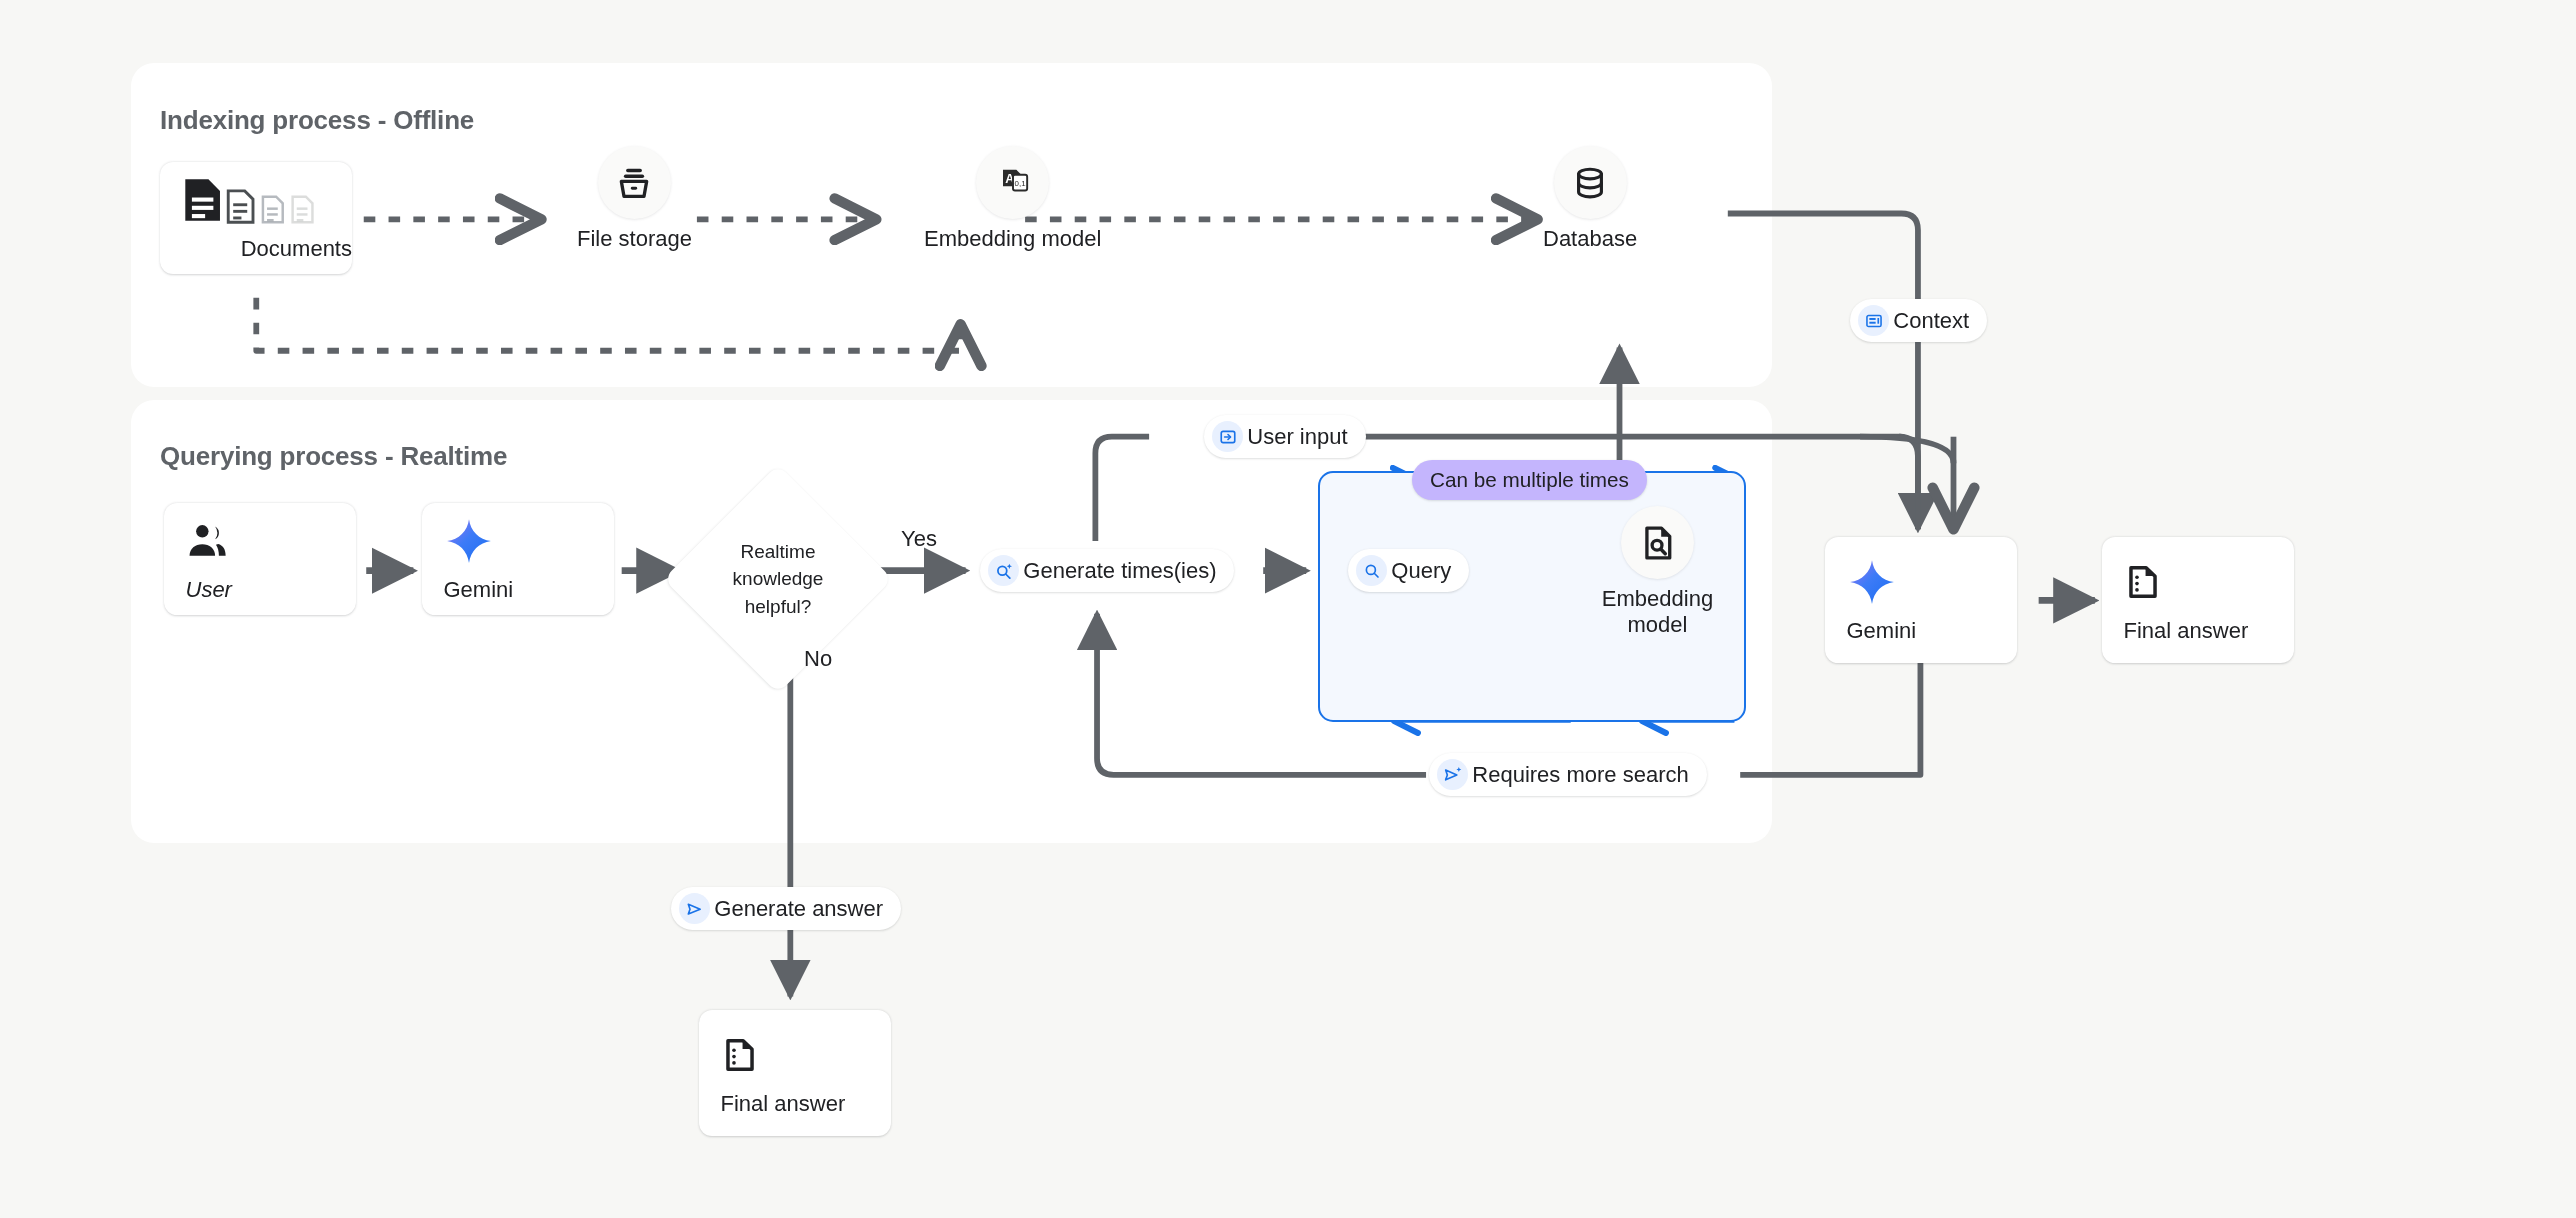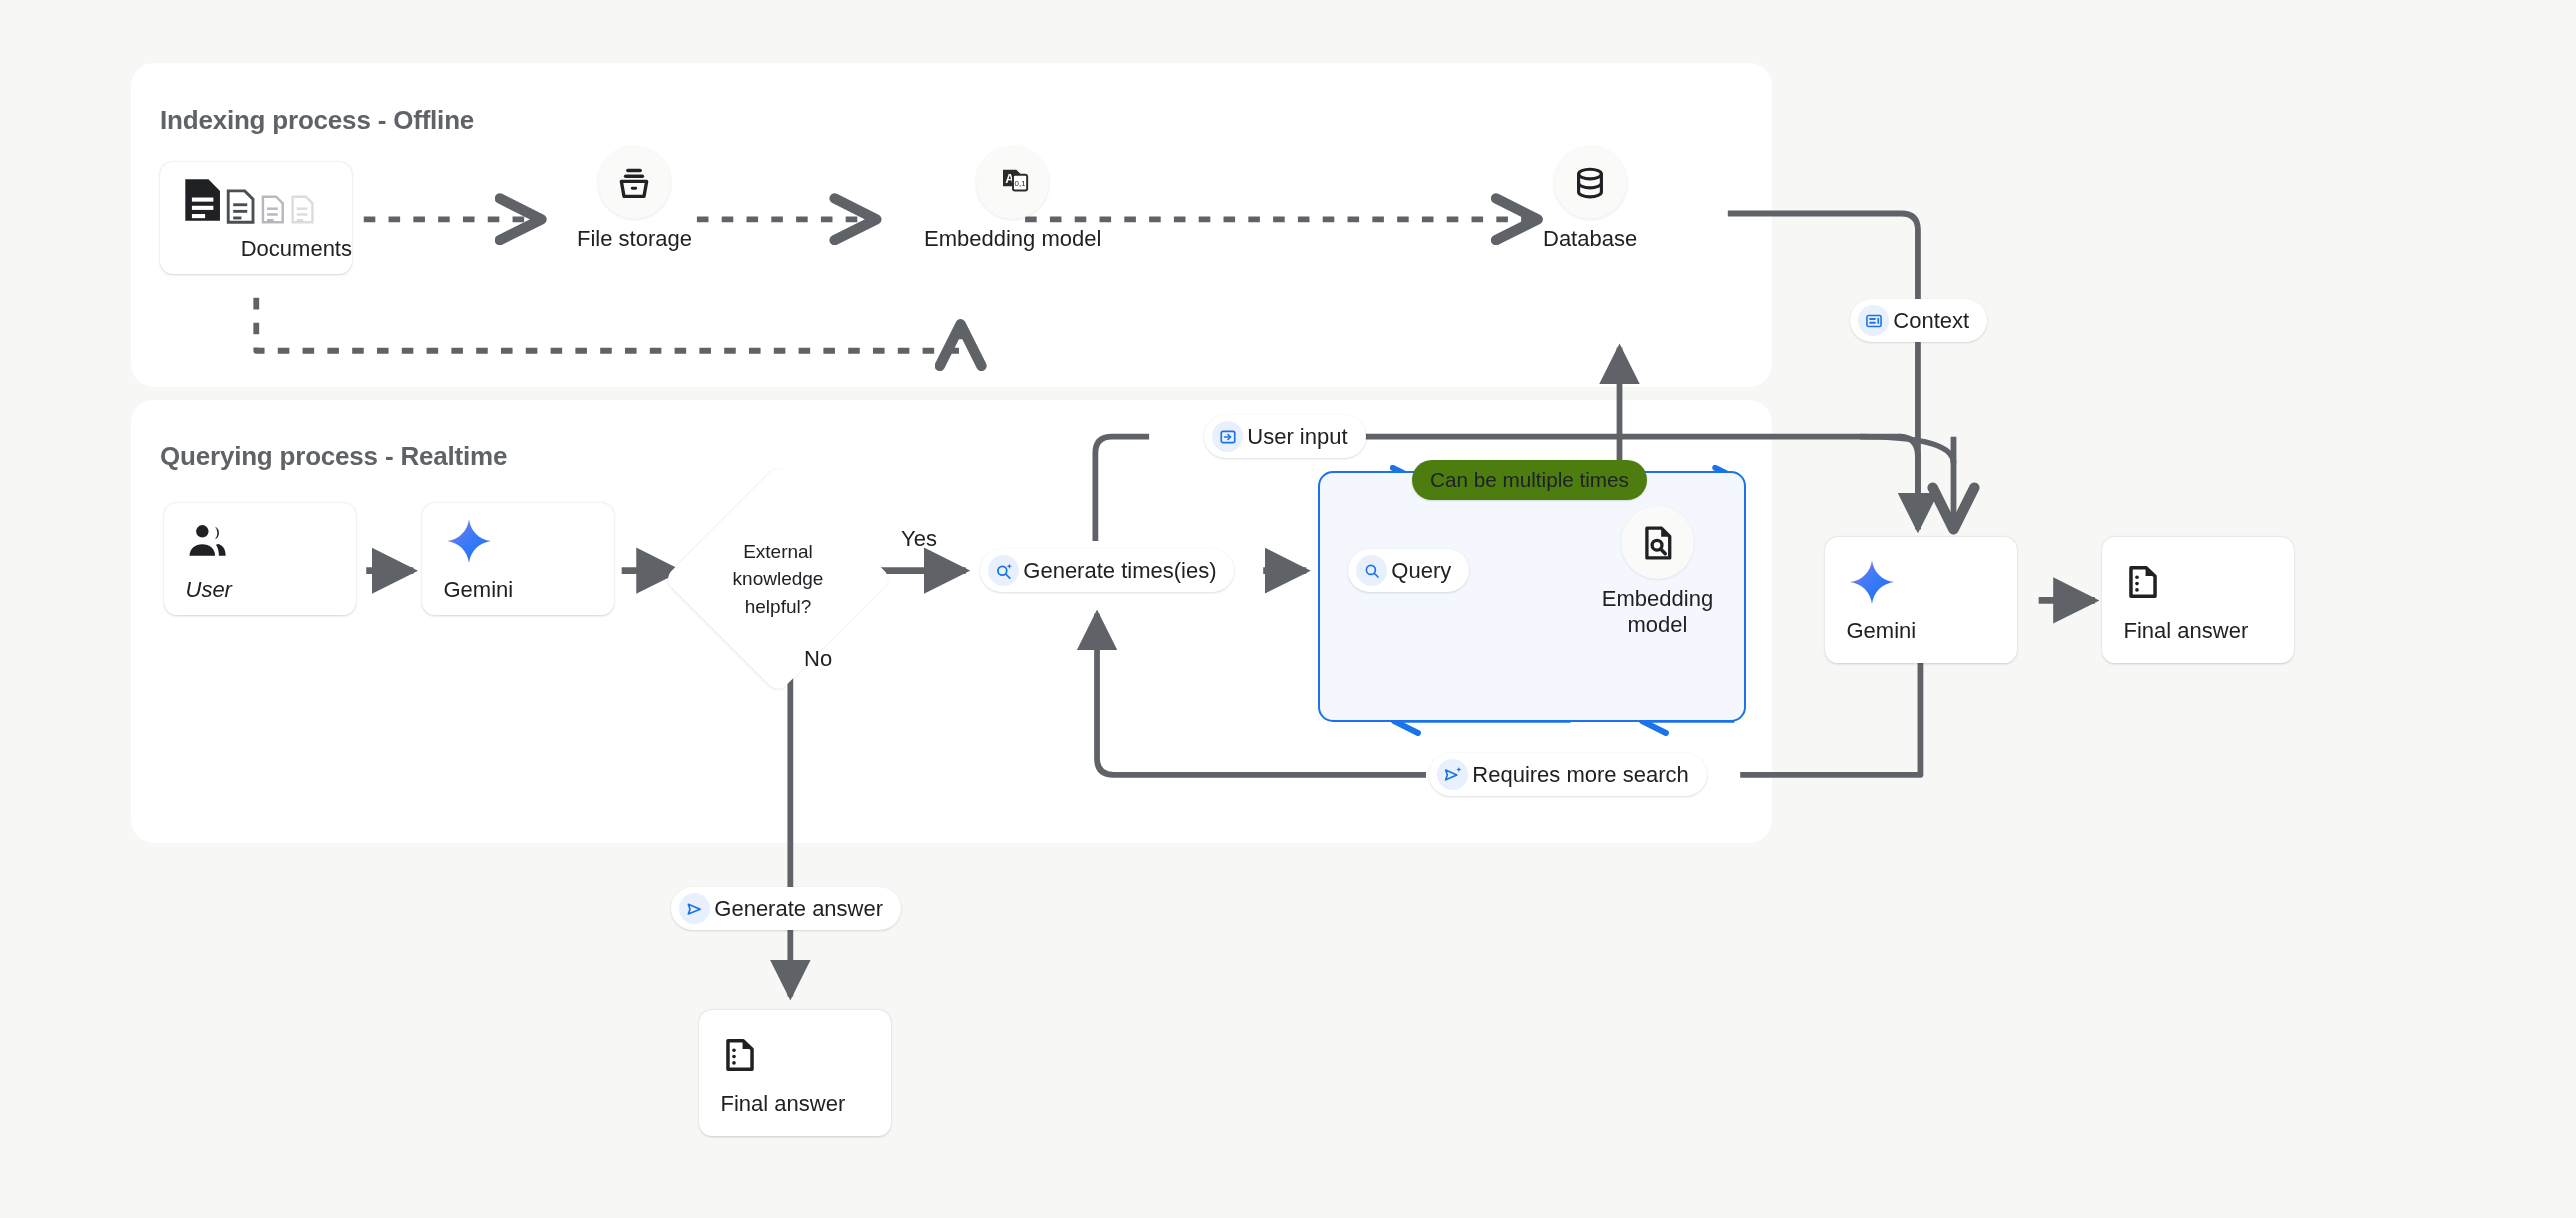--- a/index.html
+++ b/index.html
@@ -79,21 +79,21 @@
     font-size: 22px;
     color: #202124;
     white-space: nowrap;
   }
   .pill .pill-ico {
     width: 31px; height: 31px; border-radius: 50%;
     background: #e8f0fe;
     display: flex; align-items: center; justify-content: center;
     flex: none;
   }
-  .pill.plain { padding: 0 18px; height: 40px; font-size: 20.7px; background:#4d7c0f; }
+  .pill.plain { padding: 0 18px; height: 40px; font-size: 20.7px; background:#c4b5fd; }
 
   
   #decision {
     position: absolute;
     left: 697px; top: 498px;
     width: 162px; height: 162px;
   }
   #decision .dia-shape {
     position: absolute; inset: 0;
     background: #ffffff;
@@ -291,21 +291,21 @@
           </linearGradient>
         </defs>
         <path d="M24 3 C25.4 14.2 33.8 22.6 45 24 C33.8 25.4 25.4 33.8 24 45 C22.6 33.8 14.2 25.4 3 24 C14.2 22.6 22.6 14.2 24 3 Z" fill="url(#gemGradA)"></path>
       </svg>
     </div>
     <div class="card-label">Gemini</div>
   </div>
 
   <div id="decision">
     <div class="dia-shape"></div>
-    <div class="dia-text">External knowledge helpful?</div>
+    <div class="dia-text">Realtime knowledge helpful?</div>
   </div>
 
   <div class="edge-label" style="left:901px; top:526px;">Yes</div>
   <div class="edge-label" style="left:804px; top:646px;">No</div>
 
   <div class="pill" style="left:980px; top:549px;">
     <span class="pill-ico">
       <svg width="20" height="20" viewBox="0 0 24 24" fill="none" stroke="#1a73e8" stroke-width="2.1" stroke-linecap="round">
         <circle cx="10" cy="11.6" r="5.3"></circle>
         <path d="M14 15.6 L19 20.6"></path>

